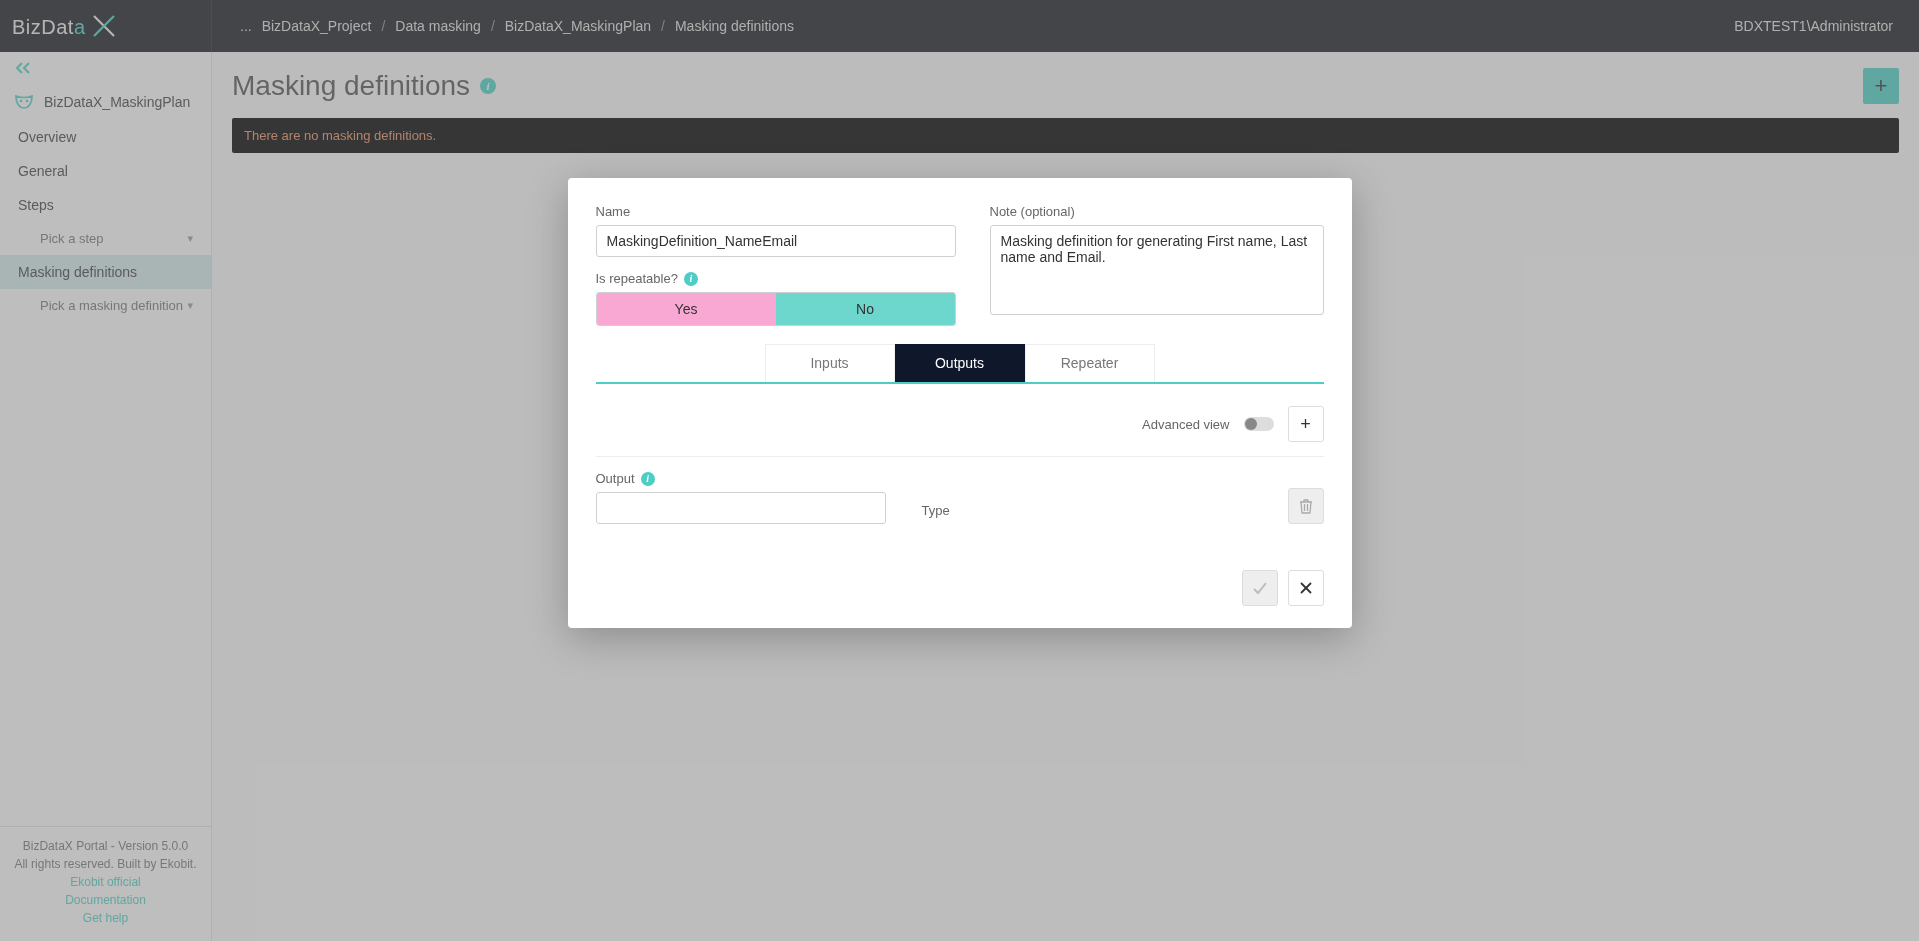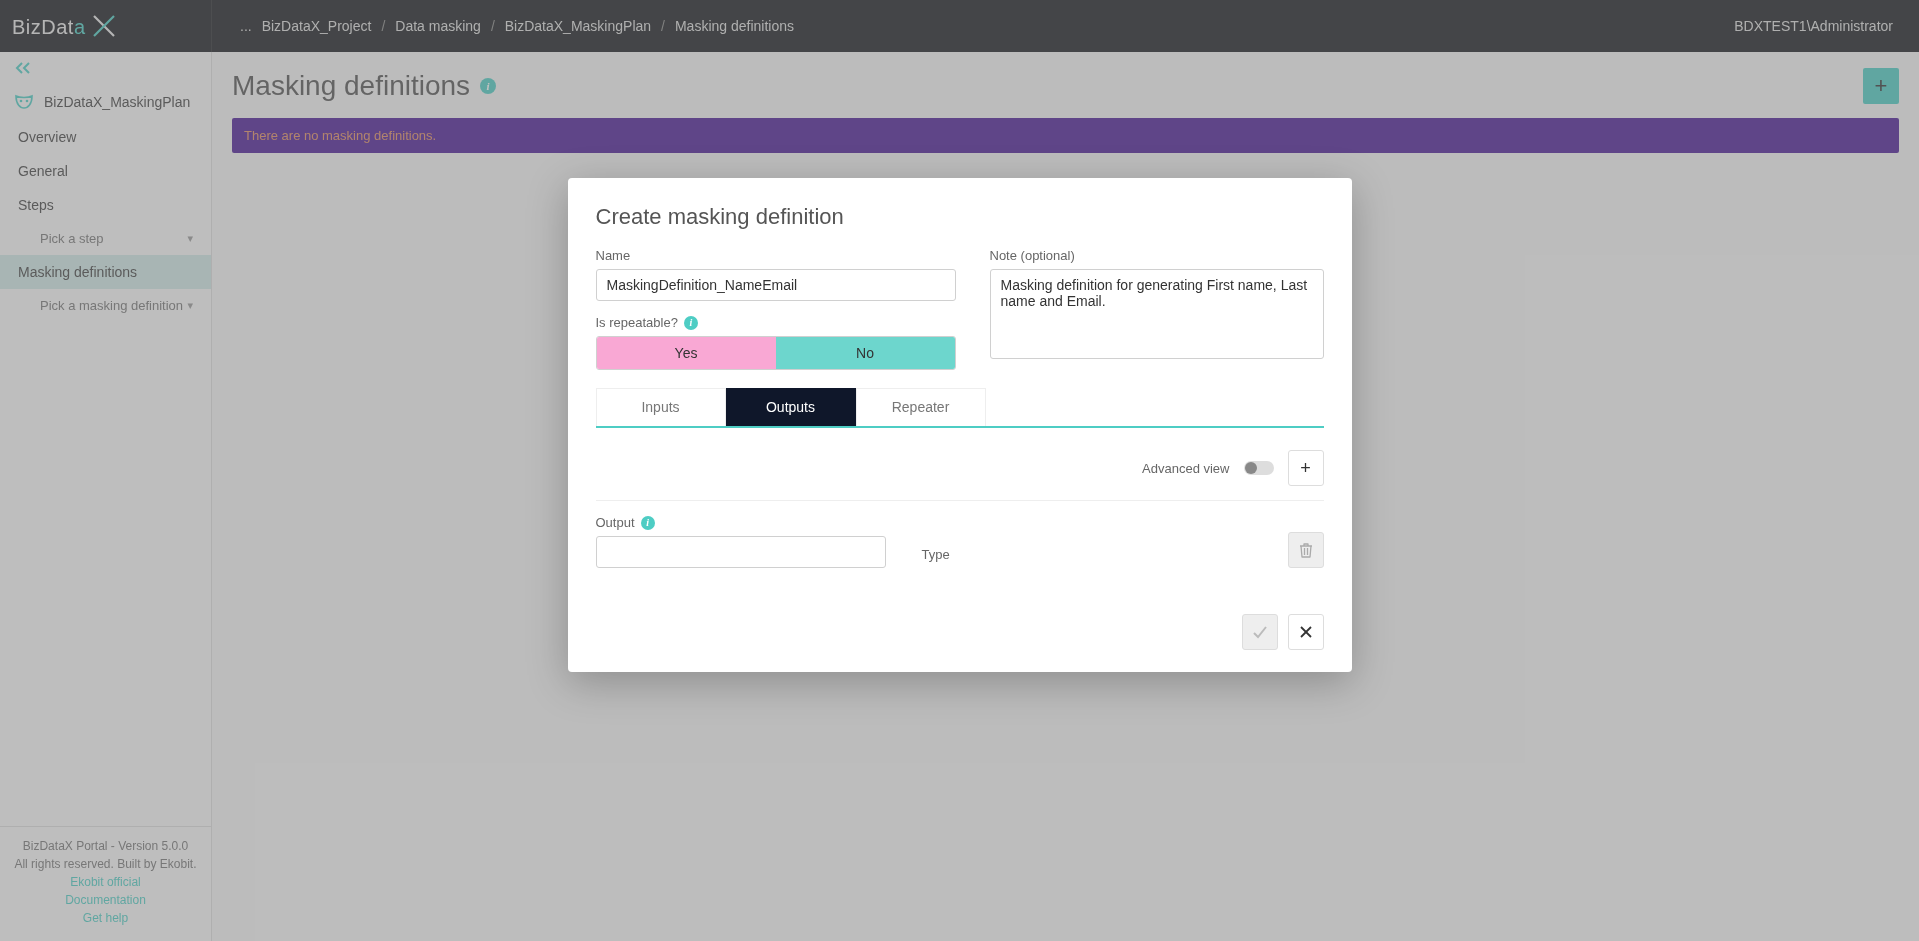--- a/index.html
+++ b/index.html
@@ -26,37 +26,37 @@
 .sidebar-sub .caret { color: #999; font-size: 11px;}
 .sidebar-footer { margin-top: auto; border-top: 1px solid #ddd; padding: 10px 8px 14px 8px; text-align: center; font-size: 12px; color: #777; line-height: 1.5;}
 .sidebar-footer a { color: #4ecdc4; text-decoration: none; display: block;}
 
 
 .main { position: absolute; top: 52px; left: 212px; right: 0; bottom: 0; padding: 16px 20px; }
 .page-title-row { display: flex; align-items: center; justify-content: space-between;}
 .page-title { font-size: 28px; font-weight: 300; color: #555; display: flex; align-items: center; gap: 10px;}
 .info-b { width: 16px; height: 16px; border-radius: 50%; background: #4ecdc4; color: #fff; display: inline-flex; align-items: center; justify-content: center; font-size: 11px; font-style: italic; font-weight: bold; font-family: Georgia, serif;}
 .add-btn { width: 36px; height: 36px; background: #4ecdc4; display: flex; align-items: center; justify-content: center; font-size: 22px; font-weight: 400; color: #333; border-radius: 2px; cursor: pointer;}
-.empty-banner { margin-top: 14px; background: #4c1d95; padding: 10px 12px; color: #e28f64; font-size: 13px; border-radius: 2px;}
+.empty-banner { margin-top: 14px; background: #000000; padding: 10px 12px; color: #e28f64; font-size: 13px; border-radius: 2px;}
 
 
 .modal-overlay { position: absolute; inset: 0; background: rgba(120,120,120,0.45);}
 .modal { position: absolute; top: 178px; left: 50%; transform: translateX(-50%); width: 784px; background: #fff; border-radius: 4px; box-shadow: 0 10px 40px rgba(0,0,0,0.25); padding: 26px 28px 22px 28px;}
 .modal-title { font-size: 22px; font-weight: 300; color: #555; margin-bottom: 18px;}
 .form-row { display: flex; gap: 34px; }
 .form-col { flex: 1; }
 .form-label { font-size: 13px; color: #666; margin-bottom: 6px; display: flex; align-items: center; gap: 6px;}
 .input, .textarea, .select { width: 100%; border: 1px solid #d0d0d0; border-radius: 3px; padding: 7px 10px; font-size: 14px; font-family: inherit; color: #333;}
 .textarea { height: 90px; resize: none;}
 .toggle-group { display: flex; border: 1px solid #d0d0d0; border-radius: 3px; overflow: hidden; width: 360px;}
 .toggle-group .opt { flex: 1; text-align: center; padding: 8px 0; cursor: pointer; font-size: 14px; color:#333; background:#f9a8d4;}
 .toggle-group .opt.active { background: #6dd6cd; color: #333;}
 .gap { height: 14px;}
 
-.tabs { display: flex; border-bottom: 2px solid #4ecdc4; margin-top: 18px; width:100%;}
+.tabs { display: flex; border-bottom: 2px solid #4ecdc4; margin-top: 18px; width:100%;justify-content:center;}
 .tab { width: 130px; text-align: center; padding: 10px 0; font-size: 14px; color: #777; cursor: pointer; border:1px solid transparent;}
 .tab.active { background: #0f172a; color: #fff; }
 .tab:not(.active){ border:1px solid #eee; border-bottom:none;}
 
 .subbar { display: flex; align-items: center; justify-content: flex-end; gap: 14px; margin-top: 22px; border-bottom: 1px solid #eee; padding-bottom: 14px;}
 .subbar-label { font-size: 13px; color: #666;}
 .switch { width: 30px; height: 14px; background: #ddd; border-radius: 8px; position: relative; cursor: pointer;}
 .switch::after { content:""; position:absolute; left:1px; top:1px; width:12px; height:12px; background:#888; border-radius:50%;}
 .icon-btn { width: 36px; height: 36px; border: 1px solid #ddd; border-radius: 3px; background: #fff; display: flex; align-items: center; justify-content: center; cursor: pointer; font-size: 18px; color:#333;}
 .icon-btn.muted { background: #eee; color:#aaa;}
@@ -144,21 +144,20 @@
     </h1>
     <div class="add-btn">
       <span>+</span>
     </div>
   </div>
   <div class="empty-banner">There are no masking definitions.</div>
 </div>
 
 <div class="modal-overlay"></div>
 <div class="modal">
-  <div class="modal-title">Create masking definition</div>
 
   <div class="form-row">
     <div class="form-col">
       <div class="form-label">Name</div>
       <input class="input" value="MaskingDefinition_NameEmail" style="">
       <div class="gap"></div>
       <div class="form-label">
         <span>Is repeatable?</span>
         <span class="info-b" style="width:14px;height:14px;font-size:10px;">i</span>
       </div>

